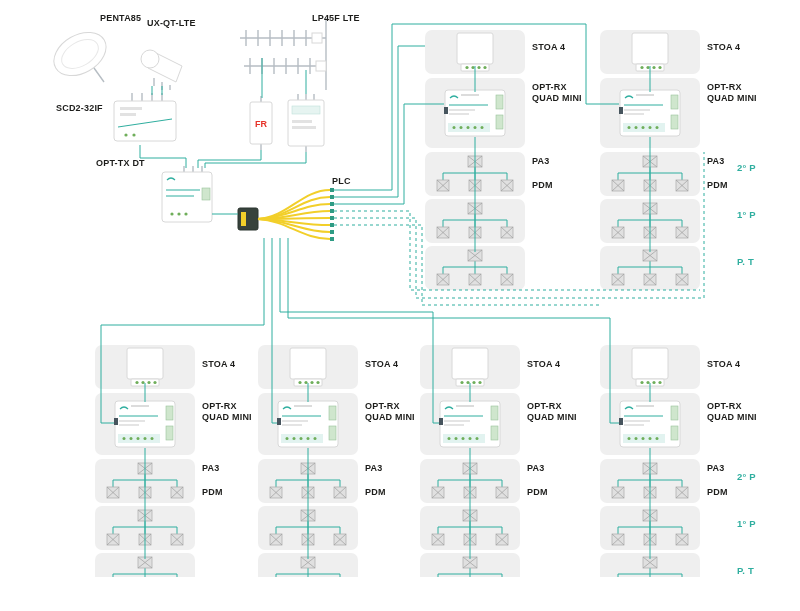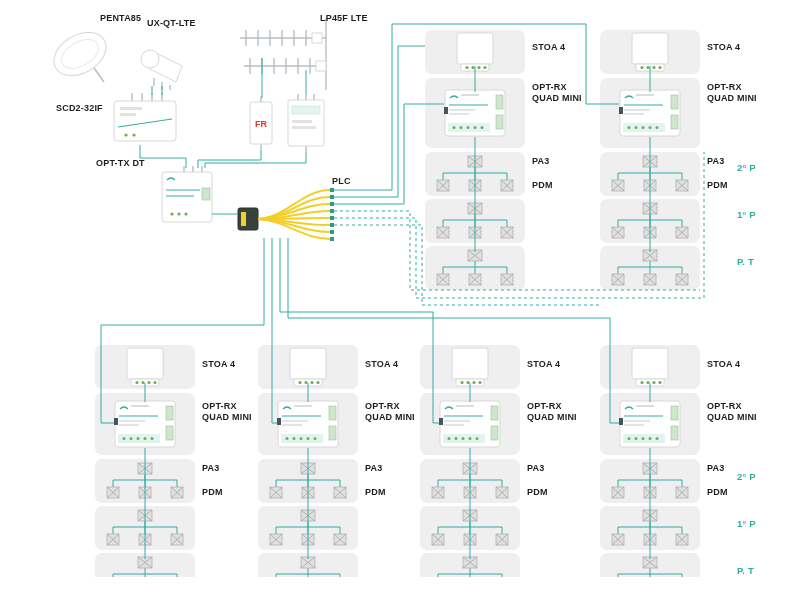--- a/index.html
+++ b/index.html
@@ -111,21 +111,21 @@
         <path class="tl" d="M470 448 V559"></path>
       <path class="tl" d="M650 383 V402"></path>
         <path class="tl" d="M650 448 V559"></path>
     </g>
   </svg>
 
   <span class="lbl" style="left:100px;top:13px">PENTA85</span>
   <span class="lbl" style="left:147px;top:18px">UX-QT-LTE</span>
   <span class="lbl" style="left:56px;top:103px">SCD2-32IF</span>
   <span class="lbl" style="left:96px;top:158px">OPT-TX DT</span>
-  <span class="lbl" style="left:320px;top:13px">LP45F LTE</span>
+  <span class="lbl" style="left:312px;top:13px">LP45F LTE</span>
   <span class="lbl" style="left:332px;top:176px">PLC</span>
 
   <svg class="dev" style="left:44px;top:24px" width="76" height="66" viewBox="0 0 76 66">
     <ellipse cx="36" cy="30" rx="28" ry="19" transform="rotate(-30 36 30)" class="devbox"></ellipse>
     <ellipse cx="36" cy="30" rx="20" ry="12" transform="rotate(-30 36 30)" fill="none" stroke="#e8e8e8"></ellipse>
     <path d="M50 44 L60 58" class="grayline"></path>
   </svg>
 
   <svg class="dev" style="left:138px;top:46px" width="52" height="46" viewBox="0 0 52 46">
     <path d="M16 6 L44 20 L38 36 L10 22 Z" class="devbox"></path>

